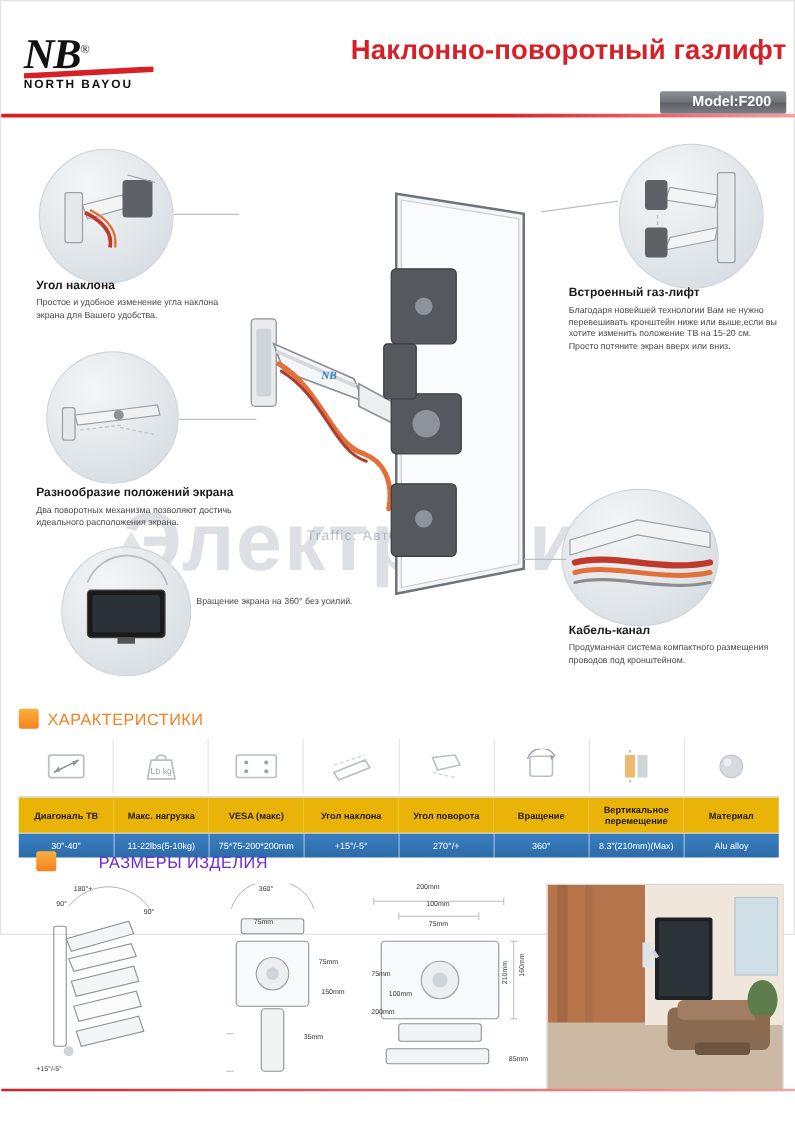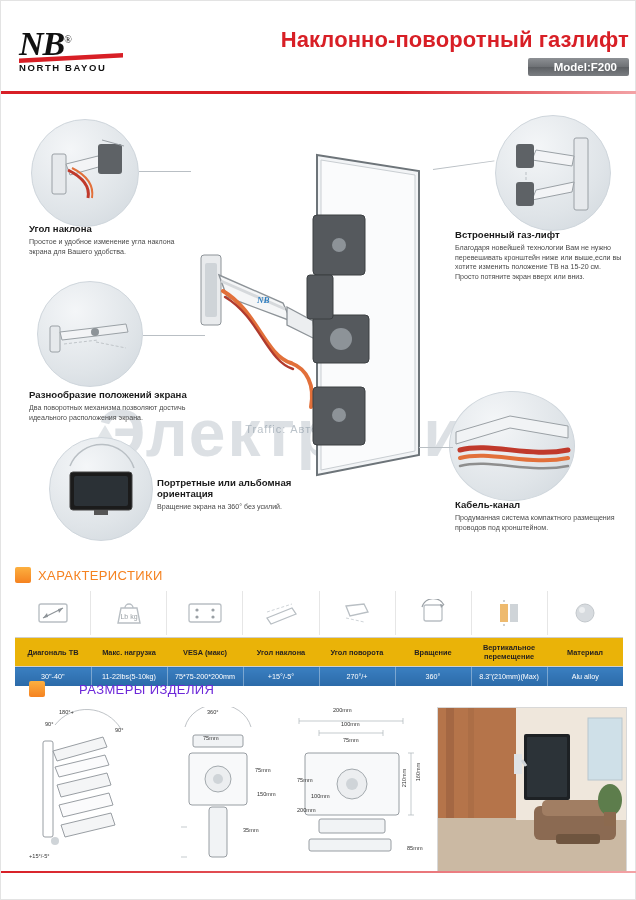--- a/index.html
+++ b/index.html
@@ -5,21 +5,21 @@
   * { box-sizing: border-box; }
   html, body { margin:0; padding:0; }
   body {
     width:636px; height:900px; position:relative;
     background:#ffffff;
     font-family:"Liberation Sans", sans-serif;
     color:#231f20;
     overflow:hidden;
   }
   .page {
-    position:absolute; left:0; top:0; width:636px; height:900px;
+    position:absolute; left:0; top:0; width:636px; height:748px;
     background:#fff;
     border:1px solid #e3e3e3;
   }
 
   
   .header { position:absolute; left:0; top:0; width:636px; height:92px; }
   .logo-box { position:absolute; left:18px; top:22px; width:110px; height:56px; }
   .logo-nb {
     font-family:"Liberation Serif", serif;
     font-weight:bold; font-style:italic;
@@ -35,21 +35,21 @@
     position:absolute; left:0; top:30px; width:104px; height:10px;
     background:#d81f26;
     clip-path:polygon(0 55%, 100% 0, 100% 45%, 0 100%);
   }
   .title-wrap { position:absolute; right:8px; top:26px; text-align:right; }
   .title-main {
     font-size:22px; font-weight:bold; color:#d81f26;
     letter-spacing:0.1px;
   }
   .model-bar {
-    margin-top:5px; display:inline-block;
+    margin-top:20px; display:inline-block;
     background:linear-gradient(180deg,#8d9094 0%,#6f7276 48%,#5d6064 52%,#7b7e82 100%);
     color:#fff; font-size:11.5px; font-weight:bold;
     padding:3px 12px 3px 26px;
     border-radius:2px;
   }
   .hdr-rule {
     position:absolute; left:0; top:90px; width:636px; height:3px;
     background:linear-gradient(90deg,#d81f26 0%, #d81f26 62%, #f3a3a6 100%);
   }
 
@@ -246,21 +246,20 @@
 
     <div class="circ" style="left:48px; top:342px; width:104px; height:104px;">
       <svg width="104" height="104" viewBox="0 0 104 104">
         <rect x="20" y="34" width="62" height="38" rx="3" fill="#1b1b1b" stroke="#444"></rect>
         <rect x="24" y="38" width="54" height="30" rx="2" fill="#2b3136"></rect>
         <rect x="44" y="72" width="14" height="5" fill="#555"></rect>
         <path d="M20 28 A34 34 0 0 1 84 30" stroke="#b9bfc4" stroke-width="1.5" fill="none"></path>
       </svg>
     </div>
     <div class="callout" style="left:156px; top:382px; width:180px;">
-      <h4>Портретные или альбомная ориентация</h4>
       <p>Вращение экрана  на 360° без усилий.</p>
     </div>
 
     <div class="circ" style="left:494px; top:20px; width:116px; height:116px;">
       <svg width="116" height="116" viewBox="0 0 116 116">
         <rect x="78" y="22" width="14" height="72" rx="2" fill="#e6e9ec" stroke="#9aa0a5"></rect>
         <path d="M78 40 L40 34 L36 44 L76 50 Z" fill="#f3f4f6" stroke="#9aa0a5"></path>
         <path d="M78 66 L40 74 L36 84 L76 76 Z" fill="#f3f4f6" stroke="#9aa0a5"></path>
         <rect x="20" y="28" width="18" height="24" rx="3" fill="#5e6266"></rect>
         <rect x="20" y="66" width="18" height="24" rx="3" fill="#5e6266"></rect>

